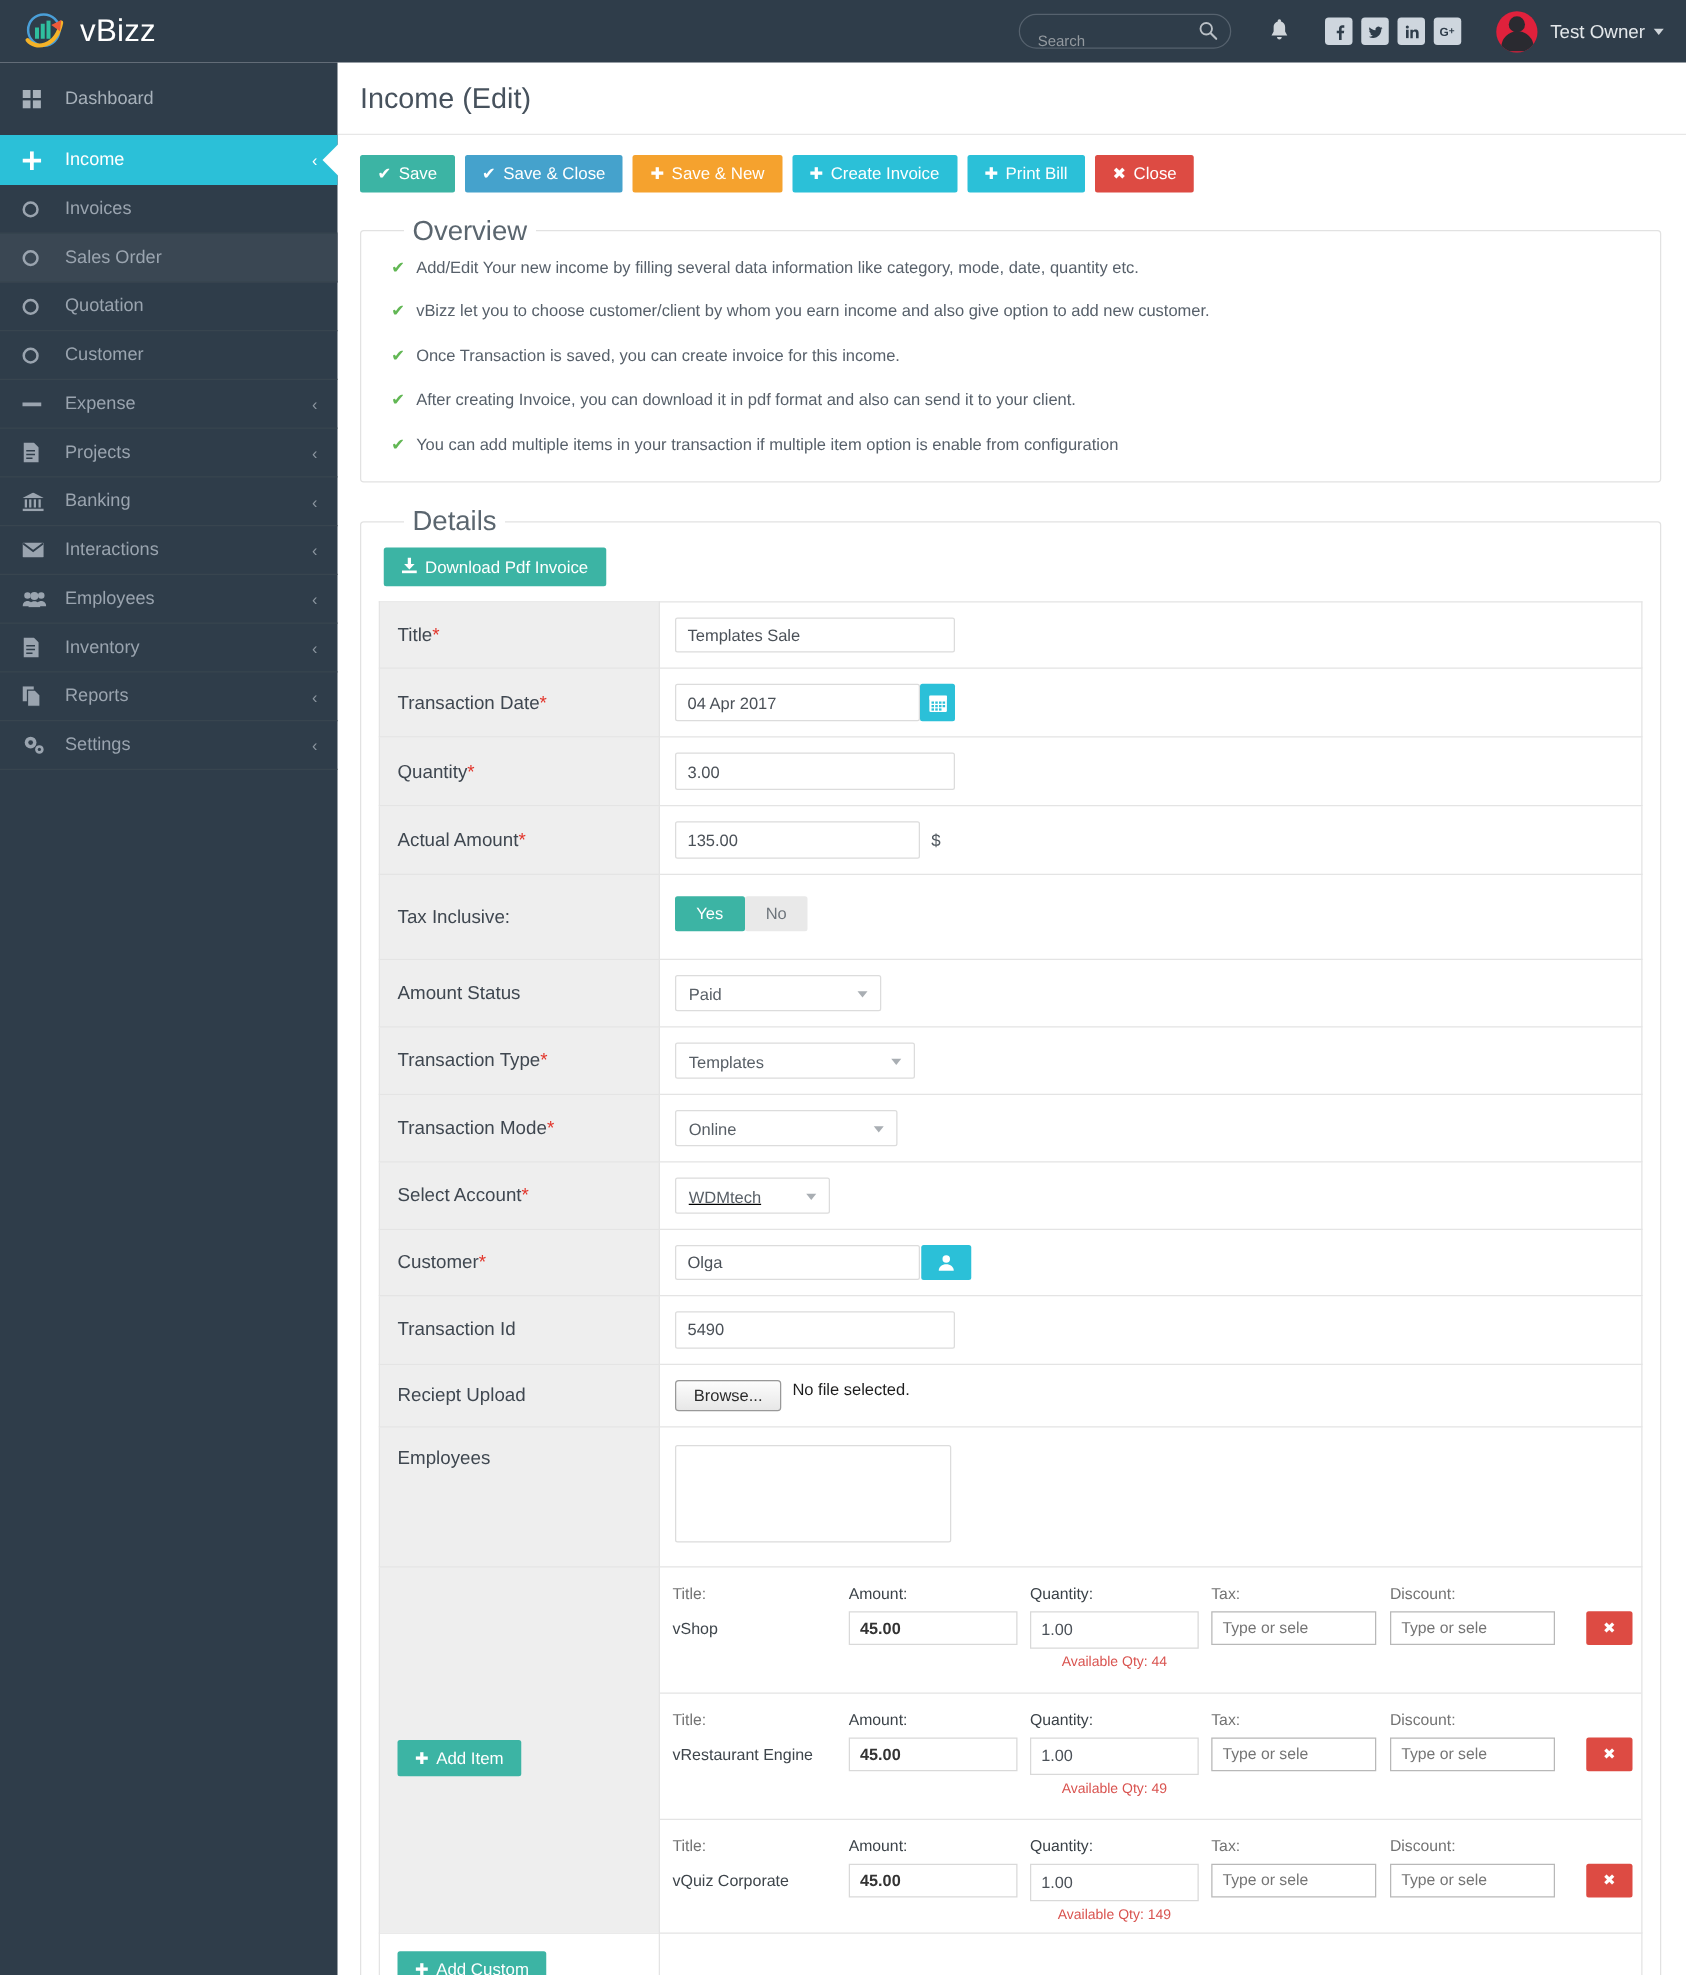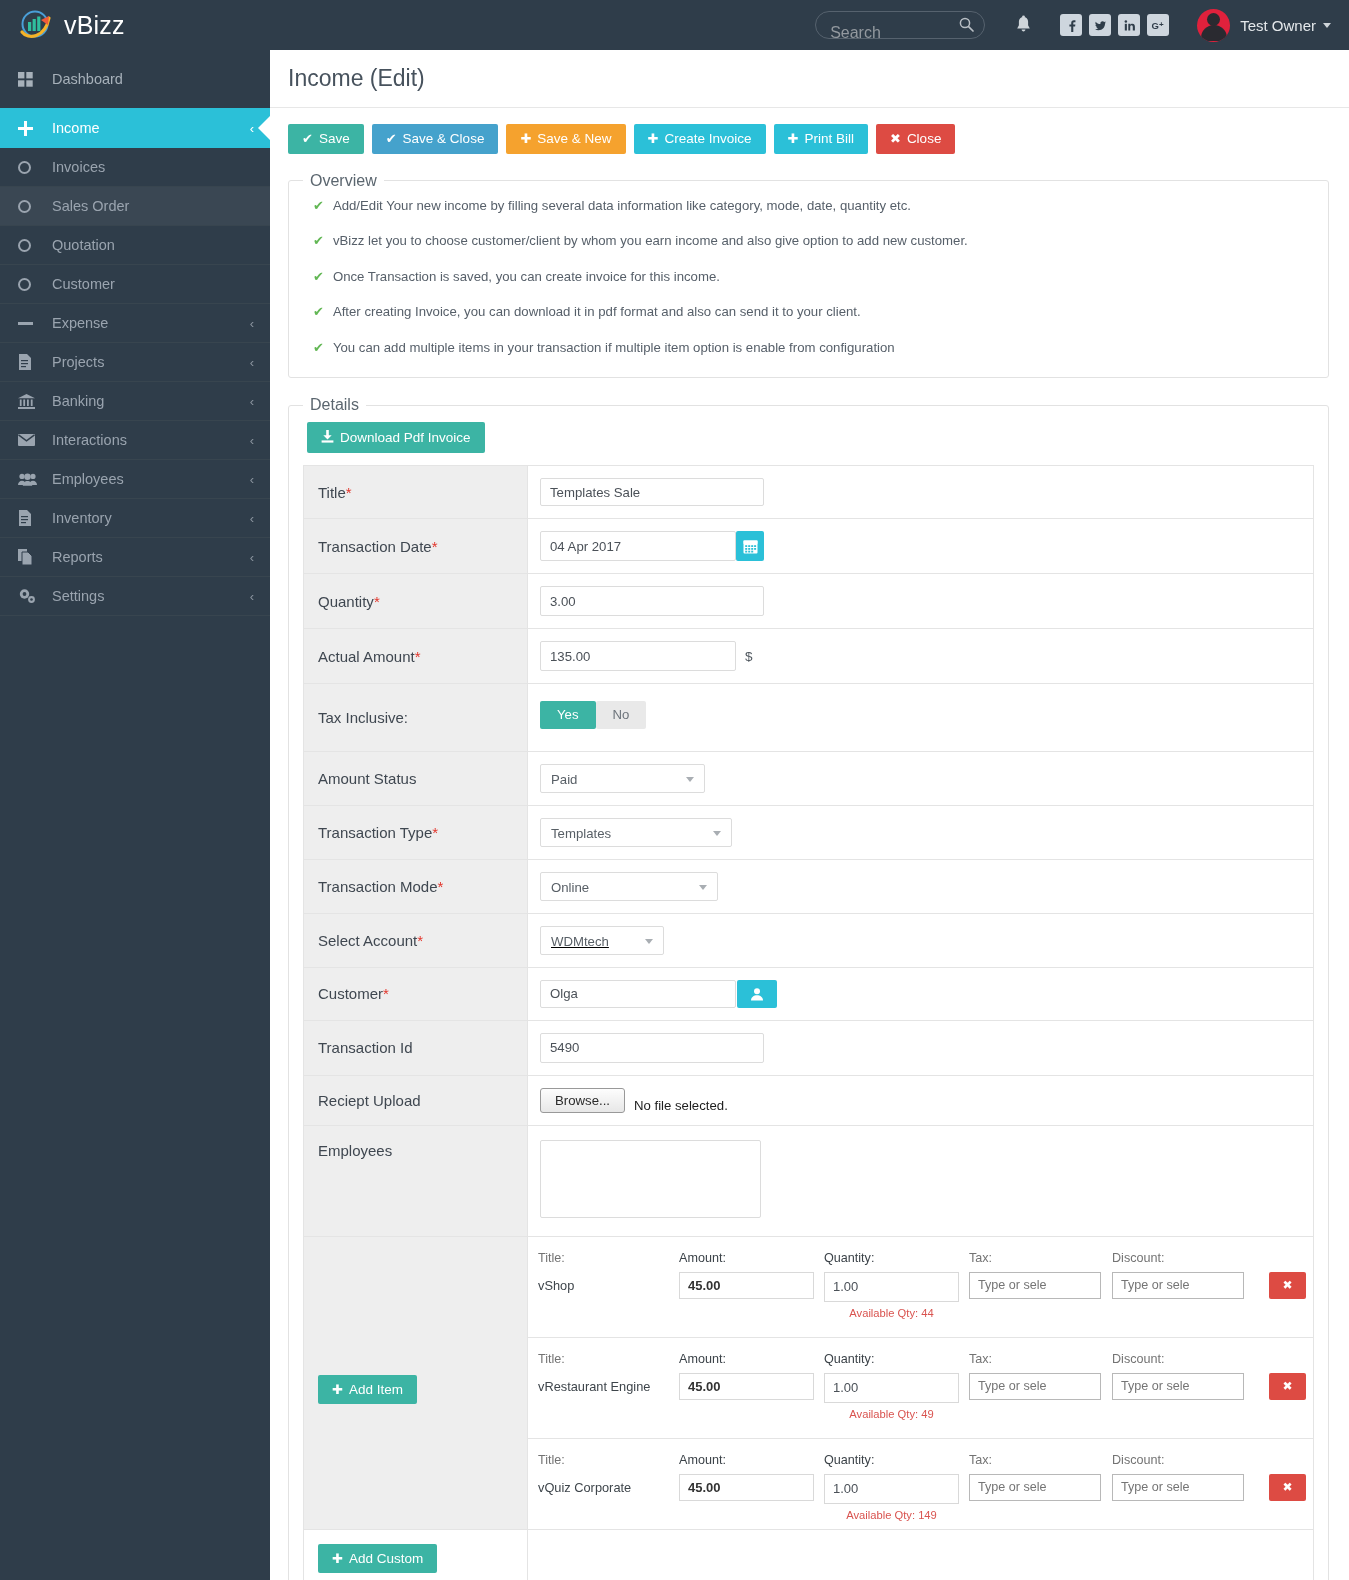--- a/index.html
+++ b/index.html
@@ -28,21 +28,21 @@
   .topbar-right {
     flex: 1; display: flex; align-items: center; justify-content: flex-end;
     padding-right: 18px; height: 50px;
   }
   .search-wrap {
     position: relative; width: 170px; height: 28px; margin-right: 30px;
   }
   .search-input {
     width: 170px; height: 28px; border-radius: 14px;
     border: 1px solid #56626e; background: transparent;
-    color: #c9ced3; font-size: 16px; padding: 16px 30px 0 14px;
+    color: #c9ced3; font-size: 12px; padding: 16px 30px 0 14px;
     outline: none; font-family: "Liberation Sans", sans-serif;
   }
   .search-input::placeholder { color: #93999f; }
   .search-ico {
     position: absolute; right: 11px; top: 6px; width: 15px; height: 15px;
     pointer-events: none;
   }
   .bell { margin-right: 28px; width: 17px; height: 20px; display:block; }
   .social { display: flex; align-items: center; gap: 7px; margin-right: 28px; }
   .sq {
@@ -132,22 +132,22 @@
   .bt-orange { background: #f5a22e; }
   .bt-cyan   { background: #2bc0d8; }
   .bt-red    { background: #dd4b43; }
 
   
   .panel {
     margin: 18px 20px 0 18px; border: 1px solid #e2e2e2; border-radius: 3px;
     padding: 0 14px 14px 14px;
   }
   .panel > legend {
-    font-size: 16px; color: #5b666f; font-weight: 400;
-    padding: 0 7px; margin-left: 0;
+    font-size: 22px; color: #5b666f; font-weight: 400;
+    padding: 0 7px; margin-left: 20px;
   }
   .ov-list { padding: 8px 0 4px 10px; }
   .ov-row {
     display: flex; align-items: flex-start; margin-bottom: 20px;
     font-size: 13.2px; color: #57606a;
   }
   .ov-row:last-child { margin-bottom: 4px; }
   .tick {
     color: #62b754; font-size: 13px; margin-right: 9px; line-height: 1.2;
     flex: 0 0 auto;
@@ -212,21 +212,21 @@
   .sel .ar {
     position: absolute; right: 10px; top: 12px;
     width: 0; height: 0; border-left: 4.5px solid transparent;
     border-right: 4.5px solid transparent; border-top: 5px solid #a9aeb3;
   }
   .sel.w1 { width: 165px; }
   .sel.w2 { width: 192px; }
   .sel.w3 { width: 178px; }
   .sel.w4 { width: 124px; text-decoration: underline; }
 
-  .browse-row { display: flex; align-items: flex-end; }
+  .browse-row { display: flex; align-items: flex-start; }
   .browse-btn {
     border: 1px solid #999; background: linear-gradient(#fdfdfd,#e7e7e7);
     font-size: 13.2px; color: #2b2b2b; padding: 4px 14px; border-radius: 3px;
     font-family: "Liberation Sans", sans-serif; cursor: pointer;
   }
   .nofile { font-size: 13.2px; color: #1d1d1d; margin-left: 9px; }
 
   .ta {
     width: 221px; height: 78px; border: 1px solid #dcdcdc; background: #fff;
     resize: none; outline: none; border-radius: 2px;

